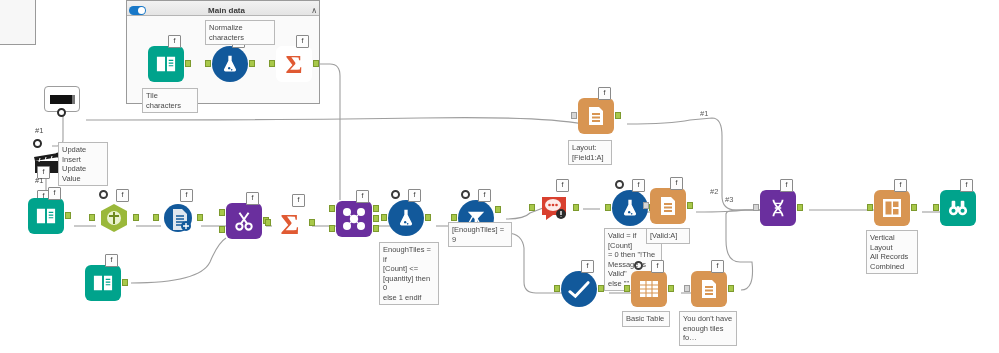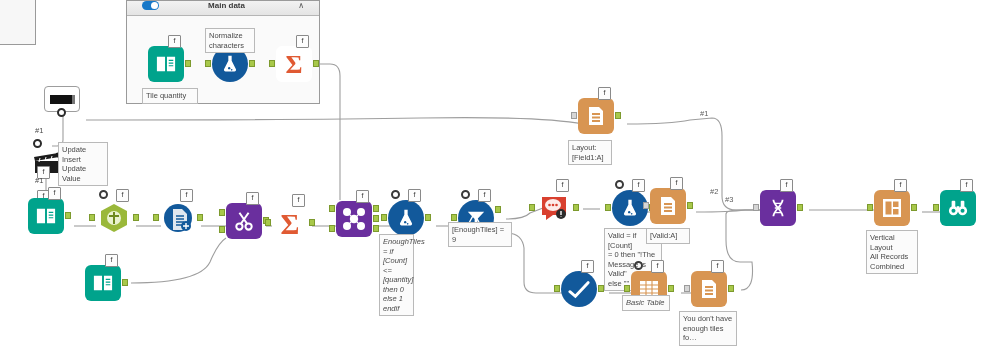--- a/index.html
+++ b/index.html
@@ -39,22 +39,22 @@
         color:#4a4a4a;font-size:7.5px;line-height:9.5px;padding:2px 3px;
         box-sizing:border-box;white-space:pre-line;}
 
   
   .wlabel{position:absolute;font-size:7.5px;color:#5b5b5b;}
 
   
   .container{position:absolute;background:#f7f7f7;border:1px solid #9a9a9a;
              box-sizing:border-box;}
   .container .chead{height:15px;background:linear-gradient(#f2f2f2,#e4e4e4);
-             border-bottom:1px solid #b5b5b5;display:flex;align-items:flex-start;
-             padding:0 15px;box-sizing:border-box;}
+             border-bottom:1px solid #b5b5b5;display:flex;align-items:flex-end;
+             padding:0 2px;box-sizing:border-box;}
   .container .ctitle{flex:1;text-align:center;font-size:8px;font-weight:bold;color:#3b3b3b;}
   .toggle{width:17px;height:9px;border-radius:5px;background:#1878c8;position:relative;flex:0 0 auto;}
   .toggle::after{content:"";position:absolute;right:1px;top:1px;width:7px;height:7px;border-radius:50%;background:#fff;}
   .chev{font-size:8px;color:#555;flex:0 0 auto;width:10px;text-align:right;}
   .cbody{position:absolute;left:0;right:0;top:15px;bottom:0;background:#fafafa;}
 
   
   .tbox{position:absolute;width:34px;height:24px;border:1px solid #9d9d9d;border-radius:4px;background:#fff;
         display:flex;align-items:center;justify-content:center;}
   .tbox i{display:block;width:22px;height:9px;background:#111;border-right:3px solid #777;}
@@ -128,34 +128,34 @@
   <div class="node" style="left:148px;top:46px;background:#00a38c;">
     <span class="badge f">f</span>
     <svg width="22" height="20" viewBox="0 0 24 22">
       <path d="M2 3 h9 v16 H2z M13 3 h9 v16 h-9z" fill="#fff"></path>
       <path d="M12 2 v18" stroke="#00a38c" stroke-width="1.6"></path>
       <g stroke="#00a38c" stroke-width="1.2">
         <path d="M15 7h5M15 10h5M15 13h5"></path>
       </g>
     </svg>
     <span class="anch out" style="top:14px;"></span>
-    <div class="note" style="left:-6px;top:42px;width:56px;">Tile quantity</div>
+    <div class="note" style="left:-6px;top:42px;width:56px;">Tile characters</div>
   </div>
 
   <div class="node" style="left:212px;top:46px;background:#12599b;border-radius:50%;">
     <span class="badge gear"></span>
     <span class="badge f">f</span>
     <svg width="20" height="20" viewBox="0 0 24 24">
       <path d="M10 2h4v6l5 10a2 2 0 0 1-1.8 3H6.8A2 2 0 0 1 5 18l5-10z" fill="#fff"></path>
       <circle cx="11" cy="17" r="1.4" fill="#12599b"></circle>
       <circle cx="14" cy="19" r="1" fill="#12599b"></circle>
     </svg>
     <span class="anch in" style="top:14px;"></span>
     <span class="anch out" style="top:14px;"></span>
-    <div class="note" style="left:-7px;top:-26px;width:50px;margin-top:8px;">Normalize
+    <div class="note" style="left:-7px;top:-26px;width:70px;">Normalize
 characters</div>
   </div>
 
   <div class="node" style="left:276px;top:46px;background:#ffffff;">
     <span class="badge f">f</span>
     <svg width="28" height="26" viewBox="0 0 28 26">
       <text x="14" y="22" font-size="26" font-weight="bold" text-anchor="middle" fill="#e05a33" font-family="'Liberation Serif',serif">Σ</text>
     </svg>
     <span class="anch in" style="top:14px;"></span>
     <span class="anch out" style="top:14px;"></span>
@@ -284,21 +284,21 @@
   <div class="node" style="left:388px;top:200px;background:#12599b;border-radius:50%;">
     <span class="badge gear"></span>
     <span class="badge f">f</span>
     <svg width="20" height="20" viewBox="0 0 24 24">
       <path d="M10 2h4v6l5 10a2 2 0 0 1-1.8 3H6.8A2 2 0 0 1 5 18l5-10z" fill="#fff"></path>
       <circle cx="11" cy="17" r="1.4" fill="#12599b"></circle>
         <circle cx="14" cy="19" r="1" fill="#12599b"></circle>
     </svg>
     <span class="anch in" style="top:14px;"></span>
     <span class="anch out" style="top:14px;"></span>
-    <div class="note" style="left:-9px;top:34px;width:35px;font-style:italic;">EnoughTiles = if
+    <div class="note" style="left:-9px;top:42px;width:60px;">EnoughTiles = if
 [Count] &lt;=
 [quantity] then 0
 else 1 endif</div>
   </div>
 
   <div class="node" style="left:458px;top:200px;background:#12599b;border-radius:50%;">
     <span class="badge gear"></span>
     <span class="badge f">f</span>
     <svg width="22" height="20" viewBox="0 0 24 22">
       <path d="M3 4h18 L13.5 12 v7 l-3 2 v-9z" fill="#fff"></path>
@@ -425,21 +425,21 @@
     <span class="badge gear"></span>
     <span class="badge f">f</span>
     <svg width="22" height="20" viewBox="0 0 22 20">
       <rect x="2" y="2" width="18" height="16" fill="#fff"></rect>
       <g stroke="#d89552" stroke-width="1.1">
         <path d="M2 6h18M2 10h18M2 14h18M8 2v16M14 2v16"></path>
       </g>
     </svg>
     <span class="anch in" style="top:14px;"></span>
     <span class="anch out" style="top:14px;"></span>
-    <div class="note" style="left:-9px;top:24px;width:48px;font-style:italic;">Basic Table</div>
+    <div class="note" style="left:-9px;top:40px;width:48px;">Basic Table</div>
   </div>
 
   <div class="node" style="left:691px;top:271px;background:#d89552;">
     <span class="badge f">f</span>
     <svg width="20" height="22" viewBox="0 0 20 22">
       <path d="M3 2h10l4 4v14H3z" fill="#fff"></path>
       <g stroke="#d89552" stroke-width="1.8">
           <path d="M6 9h8M6 12.5h8M6 16h8"></path>
         </g>
     </svg>

